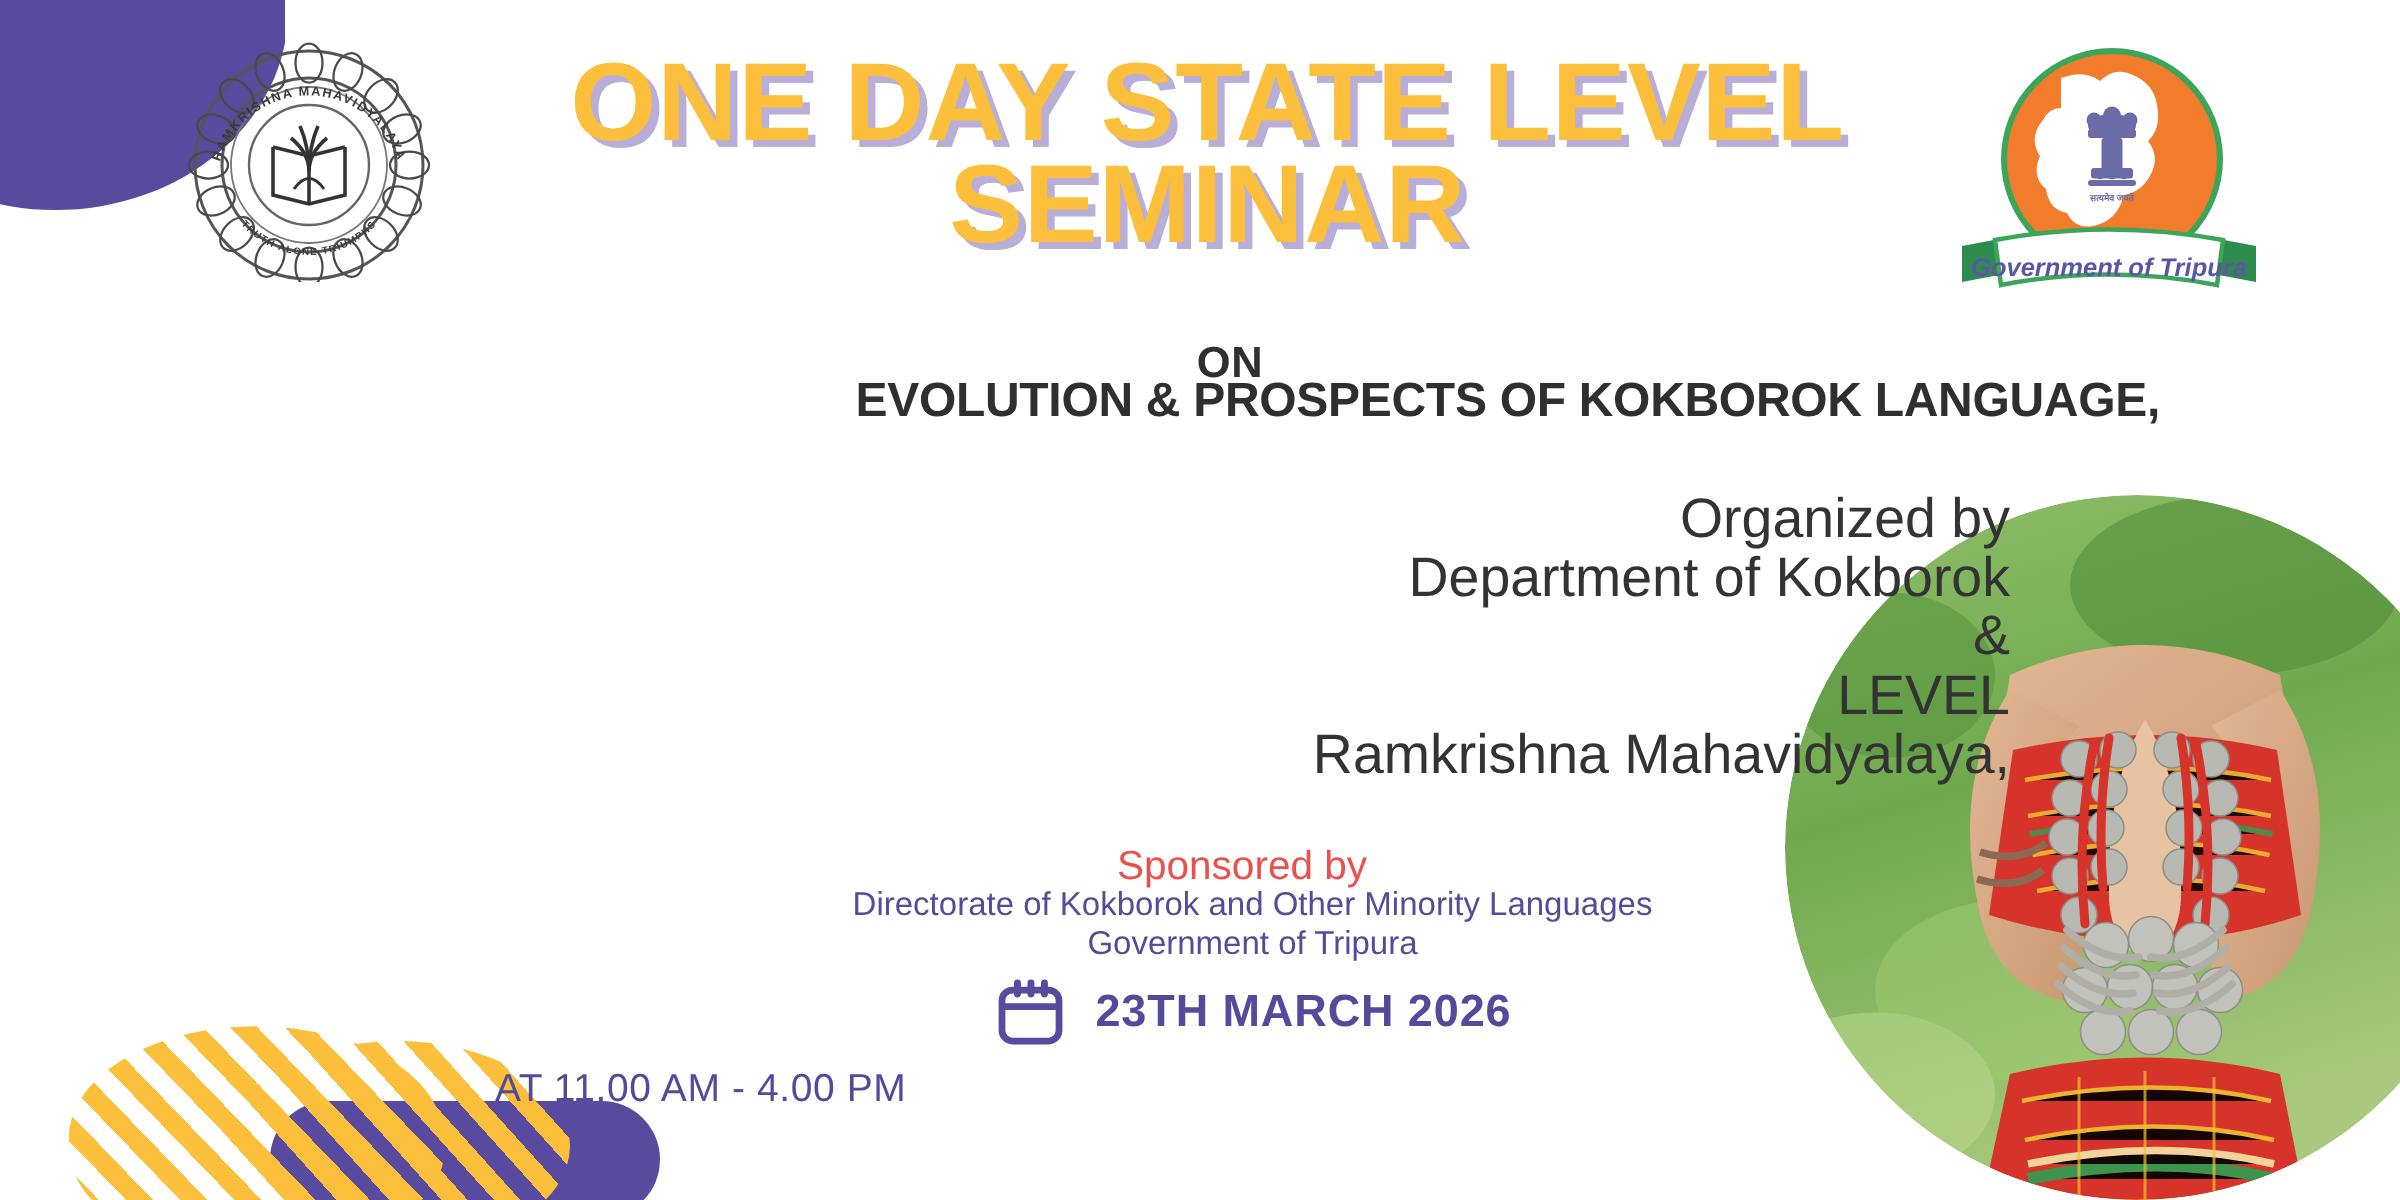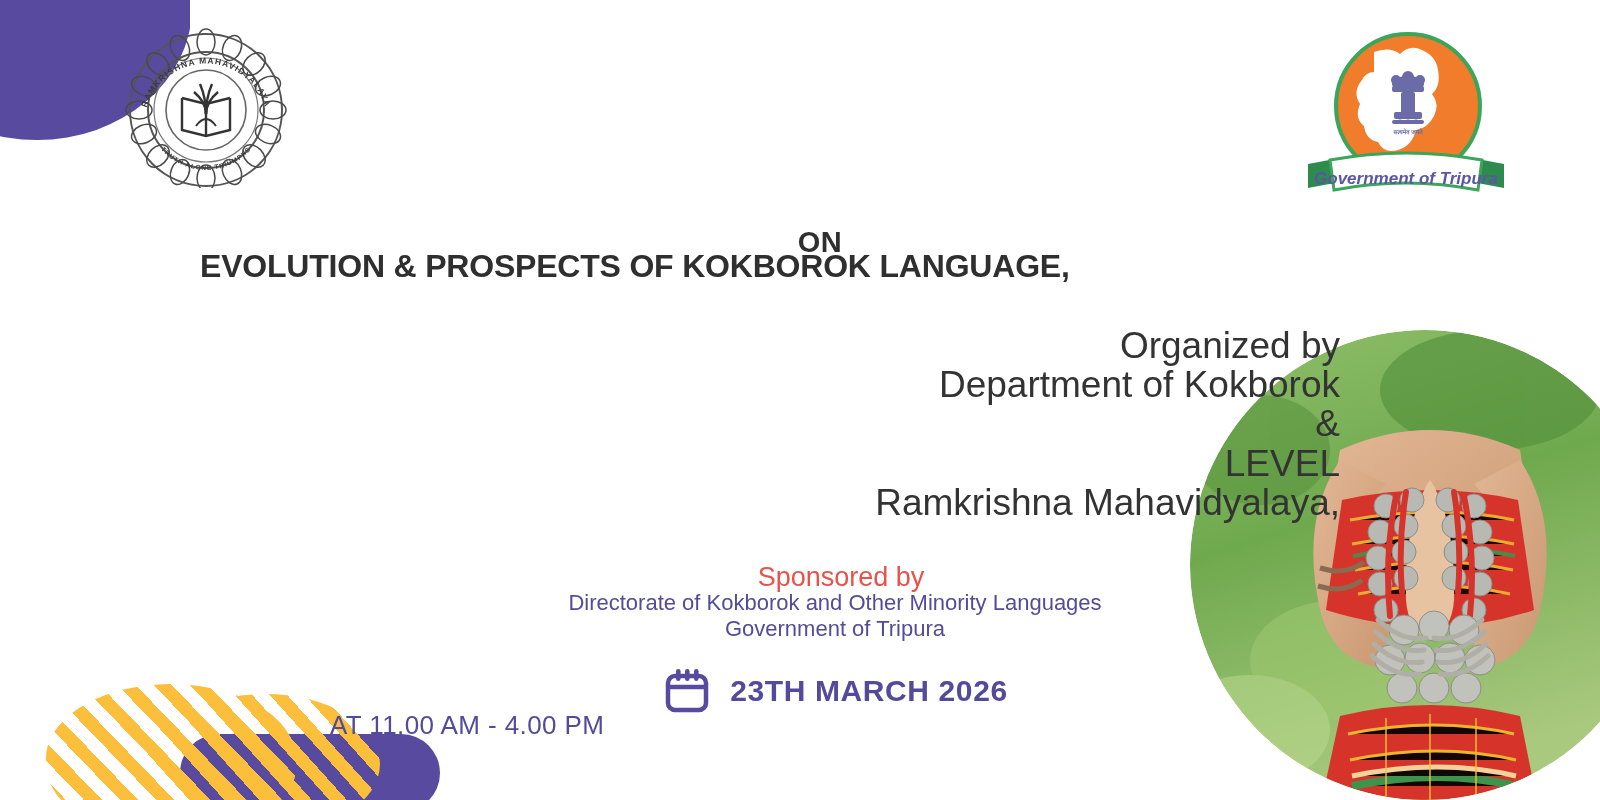--- a/index.html
+++ b/index.html
@@ -56,38 +56,38 @@
     font-weight:bold;letter-spacing:0.5px;
     color:#FBBF3C;
     text-shadow:5px 5px 0 #B9AED8;
     font-family:"Liberation Sans", sans-serif;
   }
   .on-line{
     position:absolute;left:240px;top:226px;width:1160px;text-align:center;
     font-size:29px;font-weight:bold;color:#2F2F2F;letter-spacing:0.5px;
   }
   .topic{
-    position:absolute;left:200px;top:248px;width:1240px;text-align:left;
+    position:absolute;left:200px;top:248px;width:1240px;text-align:right;
     font-size:32px;line-height:1.18;font-weight:bold;color:#2F2F2F;
     letter-spacing:-0.2px;
   }
   .org{
     position:absolute;left:330px;top:326px;width:1010px;text-align:right;
     font-size:37px;line-height:1.06;color:#333333;font-weight:300;
   }
   .sponsor-head{
-    position:absolute;left:336px;top:562px;width:1010px;text-align:center;
+    position:absolute;left:323px;top:562px;width:1010px;text-align:center;
     font-size:27px;color:#E8524A;font-weight:400;
   }
   .sponsor-body{
     position:absolute;left:250px;top:590px;width:1170px;text-align:center;
     font-size:22px;line-height:1.16;color:#524C99;font-weight:400;
   }
   .date-row{
-    position:absolute;left:330px;top:666px;width:1010px;
+    position:absolute;left:330px;top:650px;width:1010px;
     display:flex;align-items:center;justify-content:center;gap:18px;
   }
   .date-text{
     font-size:30px;font-weight:bold;color:#544A9C;letter-spacing:0.6px;
   }
   .time-row{
     position:absolute;left:330px;top:710px;width:1010px;
     font-size:26px;color:#544A9C;letter-spacing:0.4px;font-weight:400;
   }
 </style>
@@ -326,20 +326,24 @@
             <path d="M180 506 v64"></path>
               <path d="M220 506 v64"></path>
               <path d="M260 506 v64"></path>
               <path d="M300 506 v64"></path>
           </g>
         </g>
       </svg>
     </div>
   </div>
 
+  <div class="title">
+    <div>ONE DAY STATE LEVEL</div>
+    <div>SEMINAR</div>
+  </div>
 
   <div class="on-line">ON</div>
 
   <div class="topic">
     <div>EVOLUTION &amp; PROSPECTS OF KOKBOROK LANGUAGE,</div>
   </div>
 
   <div class="org">
     <div>Organized by</div>
     <div>Department of Kokborok</div>

